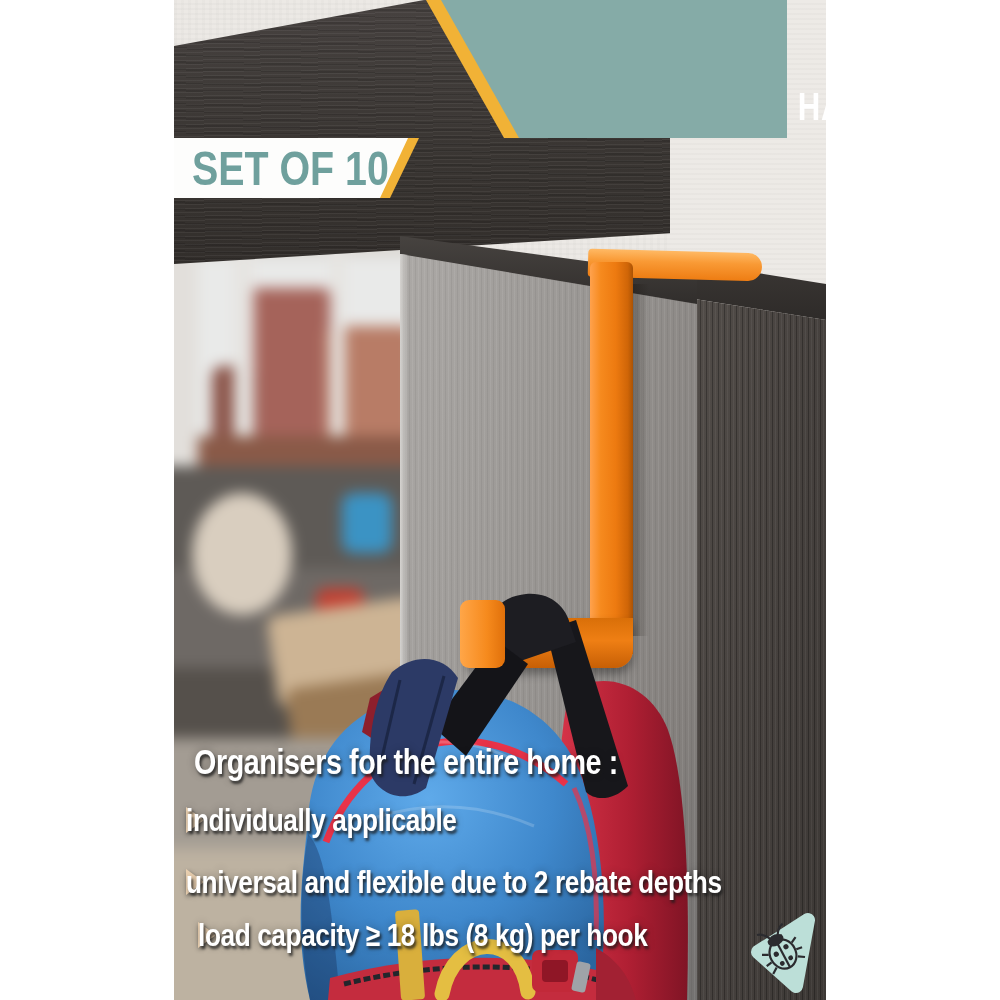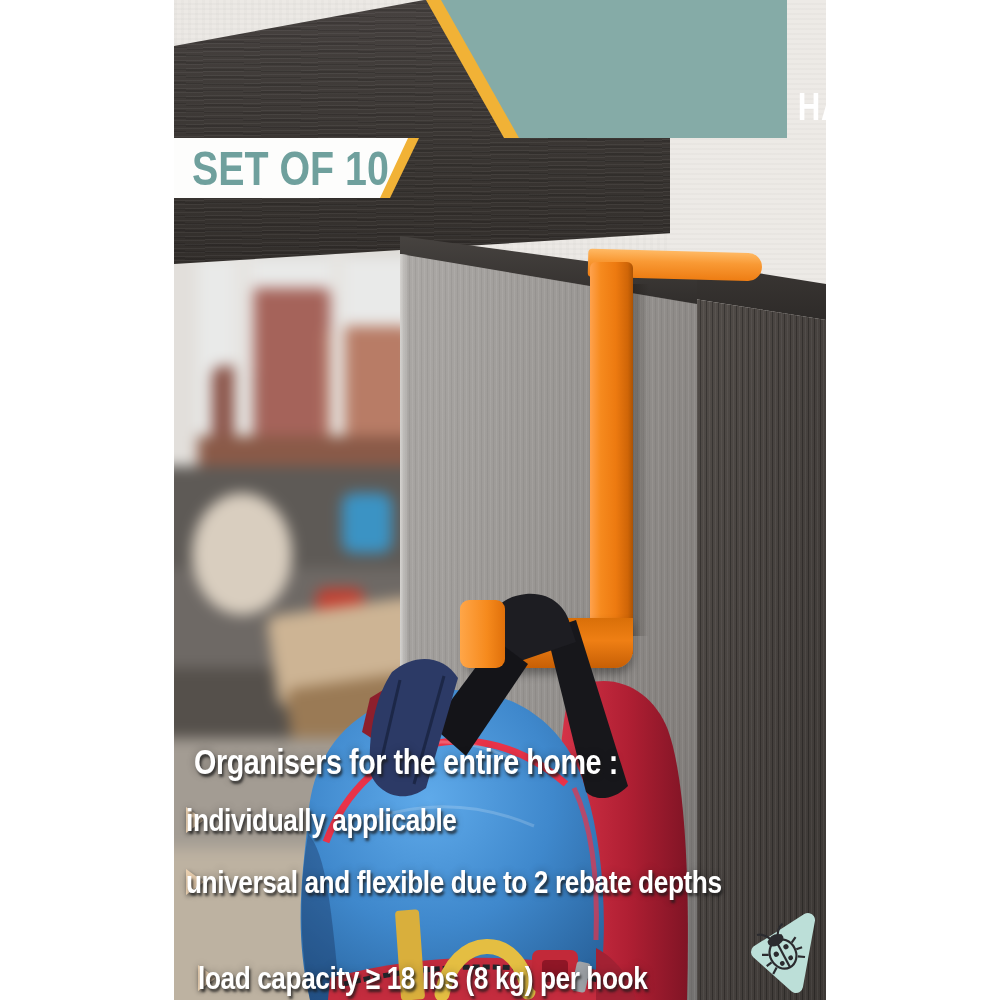--- a/index.html
+++ b/index.html
@@ -90,21 +90,21 @@
   .condr{display:inline-block;transform:scaleX(0.82);transform-origin:100% 50%;white-space:nowrap;}
 
   .headline{left:20px;top:742px;color:#fff;font-size:35px;font-weight:bold;letter-spacing:-0.5px;
     text-shadow:2px 3px 3px rgba(25,25,25,.78),0 0 9px rgba(0,0,0,.3);}
   .feat{left:12px;height:40px;display:flex;align-items:center;color:#fff;
     font-size:32px;font-weight:bold;letter-spacing:-0.5px;
     text-shadow:2px 3px 3px rgba(25,25,25,.78),0 0 9px rgba(0,0,0,.3);}
   .feat .tri{position:static;width:0;height:0;border-left:18px solid var(--tan);
     border-top:13px solid transparent;border-bottom:13px solid transparent;
     margin-right:7px;filter:drop-shadow(1px 2px 2px rgba(0,0,0,.5));flex:none;}
-  .f1{top:800px;} .f2{top:862px;} .f3{top:958px;padding-left:12px;}
+  .f1{top:800px;} .f2{top:862px;} .f3{top:915px;padding-left:12px;}
 
   .logo{left:572px;top:908px;width:80px;height:88px;}
 </style>
 </head>
 <body>
 
 <div class="stage">
   <div id="art">
 
     <div class="wall"></div>

